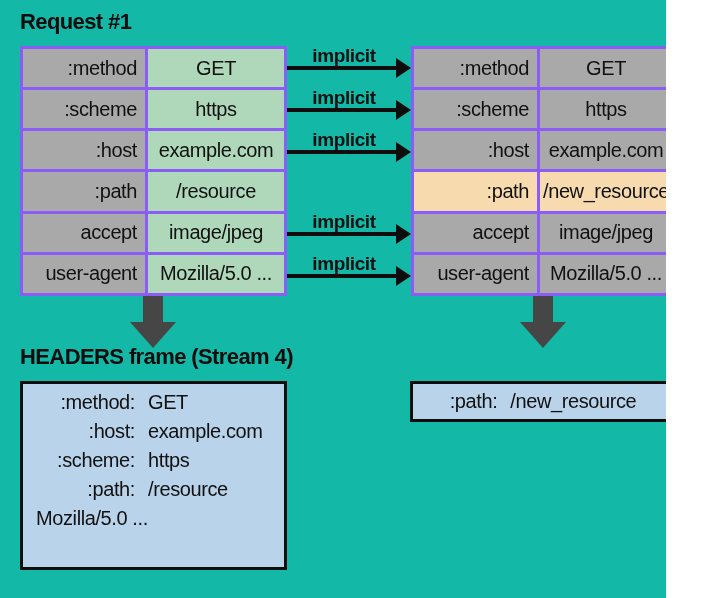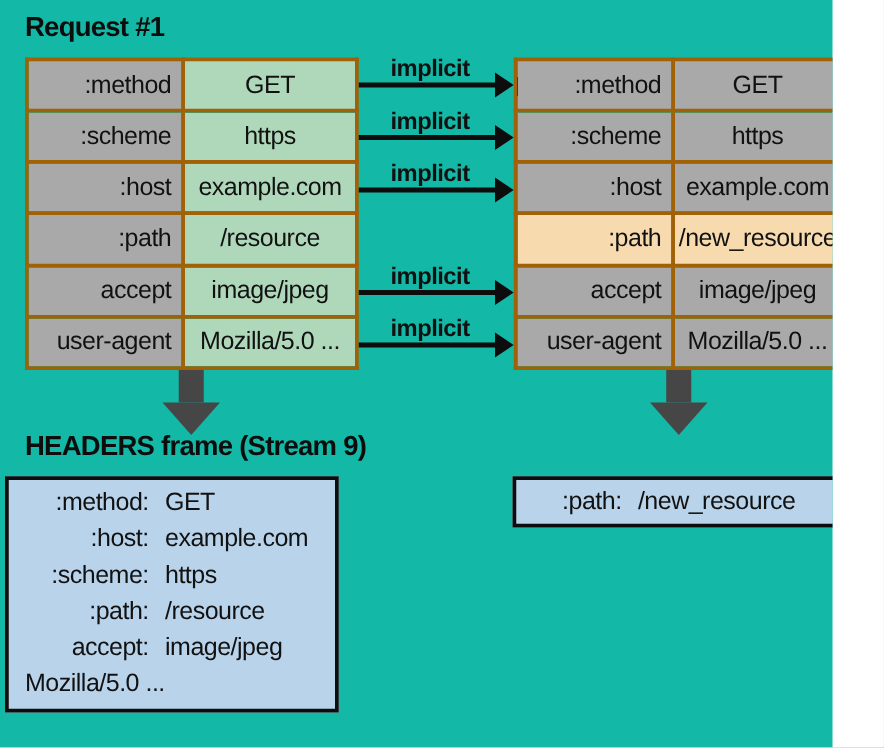--- a/index.html
+++ b/index.html
@@ -9,21 +9,21 @@
   }
   .sec-title{
     position:absolute;font-size:22px;font-weight:bold;letter-spacing:-0.6px;
     white-space:nowrap;color:#0d0d0d;
   }
   
   table.hdr{
     position:absolute;border-collapse:collapse;table-layout:fixed;height:250px;
   }
   table.hdr td{
-    border:3px solid #a16207;font-size:20px;letter-spacing:-0.4px;
+    border:3px solid #8b5cf6;font-size:20px;letter-spacing:-0.4px;
     overflow:hidden;white-space:nowrap;
   }
   td.name{background:var(--c-gray);text-align:right;padding:0 8px 0 2px;}
   td.val{text-align:center;padding:0 2px;}
   .t1 td.val{background:var(--c-green);}
   .t2 td.val{background:var(--c-gray);}
   tr.hl td.name,.t2 tr.hl td.val{background:var(--c-orange) !important;}
   
   .harrow{position:absolute;left:287px;width:124px;height:27px;}
   .harrow .lbl{
@@ -43,21 +43,21 @@
     position:absolute;left:0;top:26px;width:0;height:0;
     border-left:23px solid transparent;border-right:23px solid transparent;
     border-top:26px solid var(--c-darrow);
   }
   .da-left{left:130px;top:296px;}
   .da-right{left:520px;top:296px;}
   
   .frame-box{
     position:absolute;background:var(--c-blue);border:3px solid #0d0d0d;box-sizing:border-box;
   }
-  .fb1{left:4px;top:381px;width:267px;height:189px;padding-top:4px;}
+  .fb1{left:20px;top:381px;width:267px;height:189px;padding-top:4px;}
   .fline{display:flex;align-items:center;height:29px;font-size:20px;letter-spacing:-0.4px;}
   .fline .k{width:112px;text-align:right;flex:none;}
   .fline .v{margin-left:13px;text-align:left;white-space:nowrap;}
   .fb3{
     left:410px;top:381px;width:266px;height:41px;
     display:flex;align-items:center;justify-content:center;
     font-size:20px;letter-spacing:-0.4px;
   }
   .fb3 .v{margin-left:13px;white-space:nowrap;}
 </style>
@@ -162,41 +162,37 @@
 
   <div class="down-arrow da-left">
     <span class="stem"></span>
     <span class="head"></span>
   </div>
   <div class="down-arrow da-right">
     <span class="stem"></span>
     <span class="head"></span>
   </div>
 
-  <div class="sec-title" style="left:20px;top:344px;">HEADERS frame (Stream 9)</div>
+  <div class="sec-title" style="left:20px;top:344px;">HEADERS frame (Stream 4)</div>
   <div class="frame-box fb1">
     <div class="fline">
       <span class="k">:method:</span>
       <span class="v">GET</span>
     </div>
     <div class="fline">
       <span class="k">:host:</span>
       <span class="v">example.com</span>
     </div>
     <div class="fline">
       <span class="k">:scheme:</span>
       <span class="v">https</span>
     </div>
     <div class="fline">
       <span class="k">:path:</span>
       <span class="v">/resource</span>
-    </div>
-    <div class="fline">
-      <span class="k">accept:</span>
-      <span class="v">image/jpeg</span>
     </div>
     <div class="fline">
       <span class="v">Mozilla/5.0 ...</span>
     </div>
   </div>
 
   <div class="frame-box fb3">
     <span class="k">:path:</span>
     <span class="v">/new_resource</span>
   </div>

